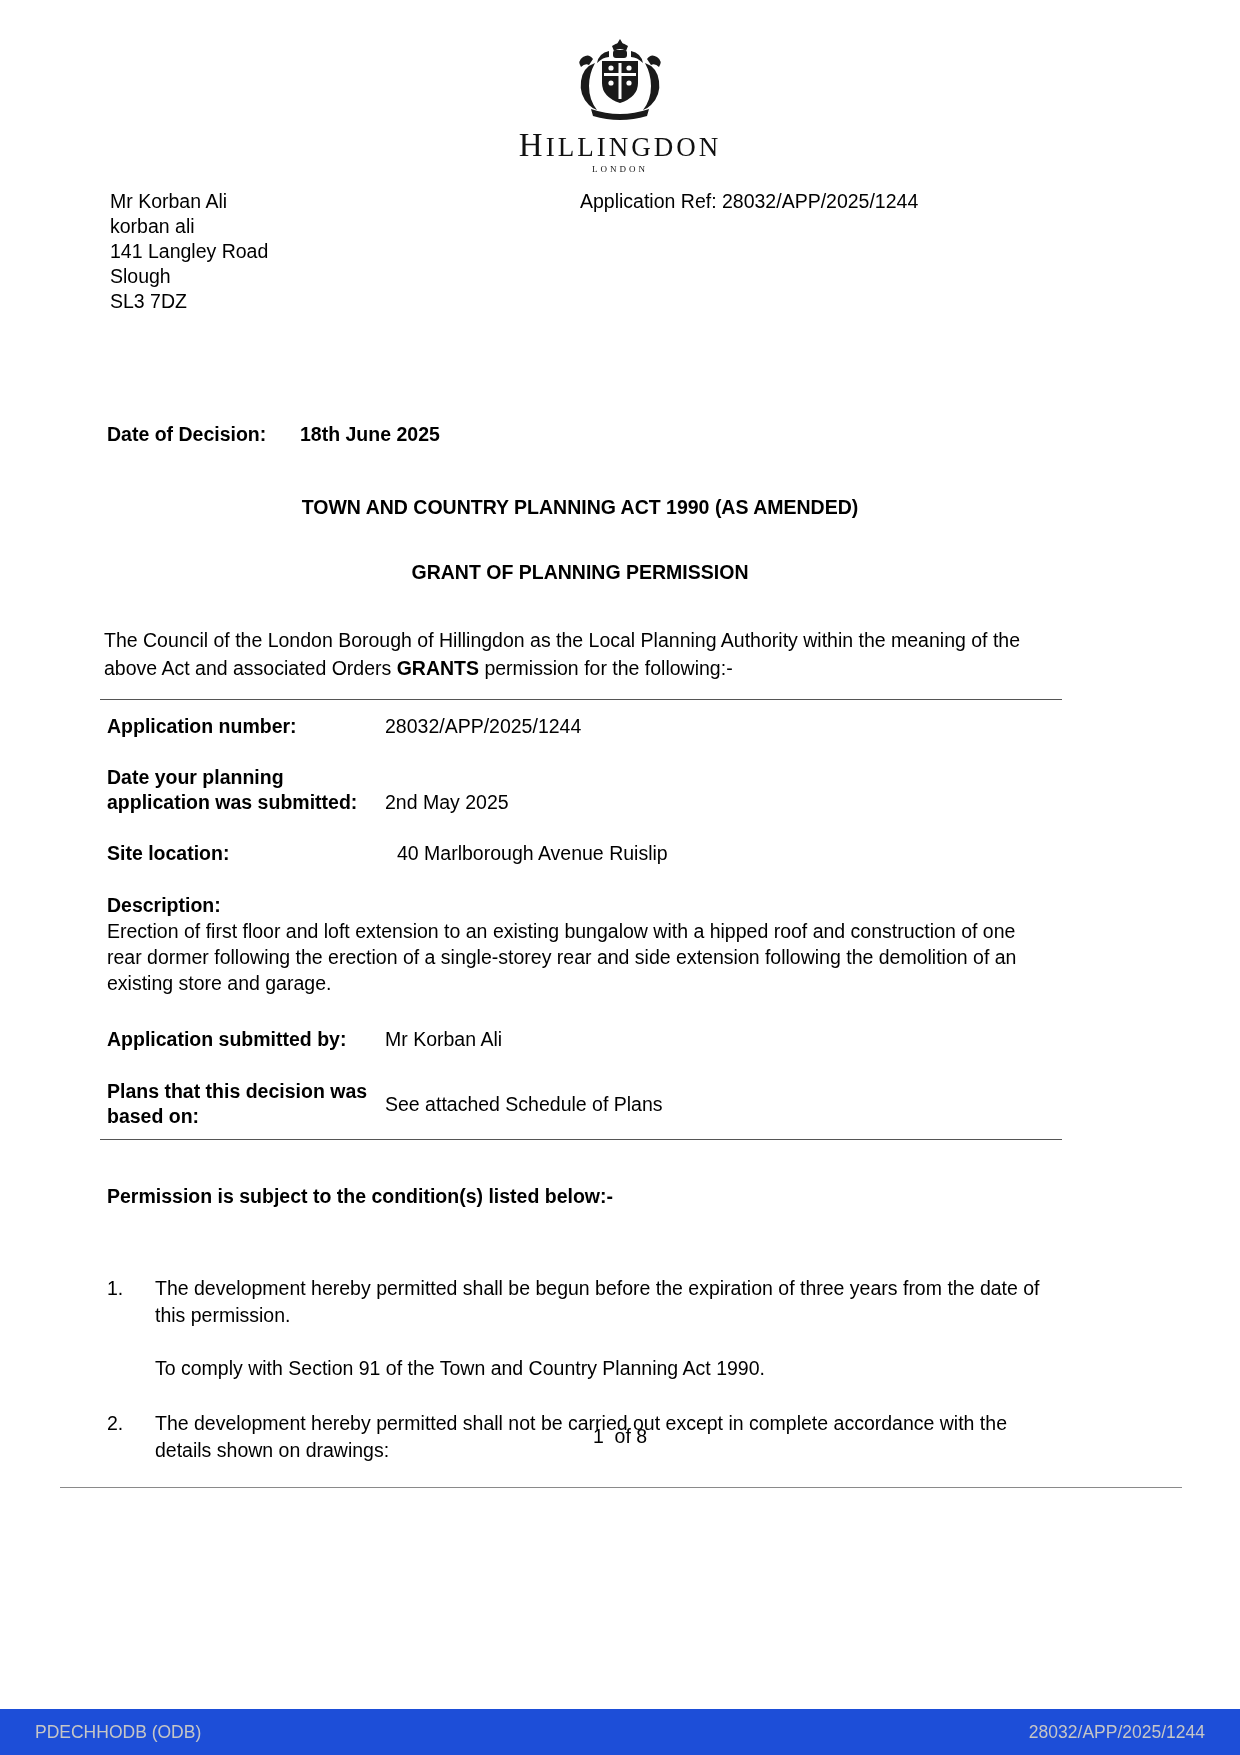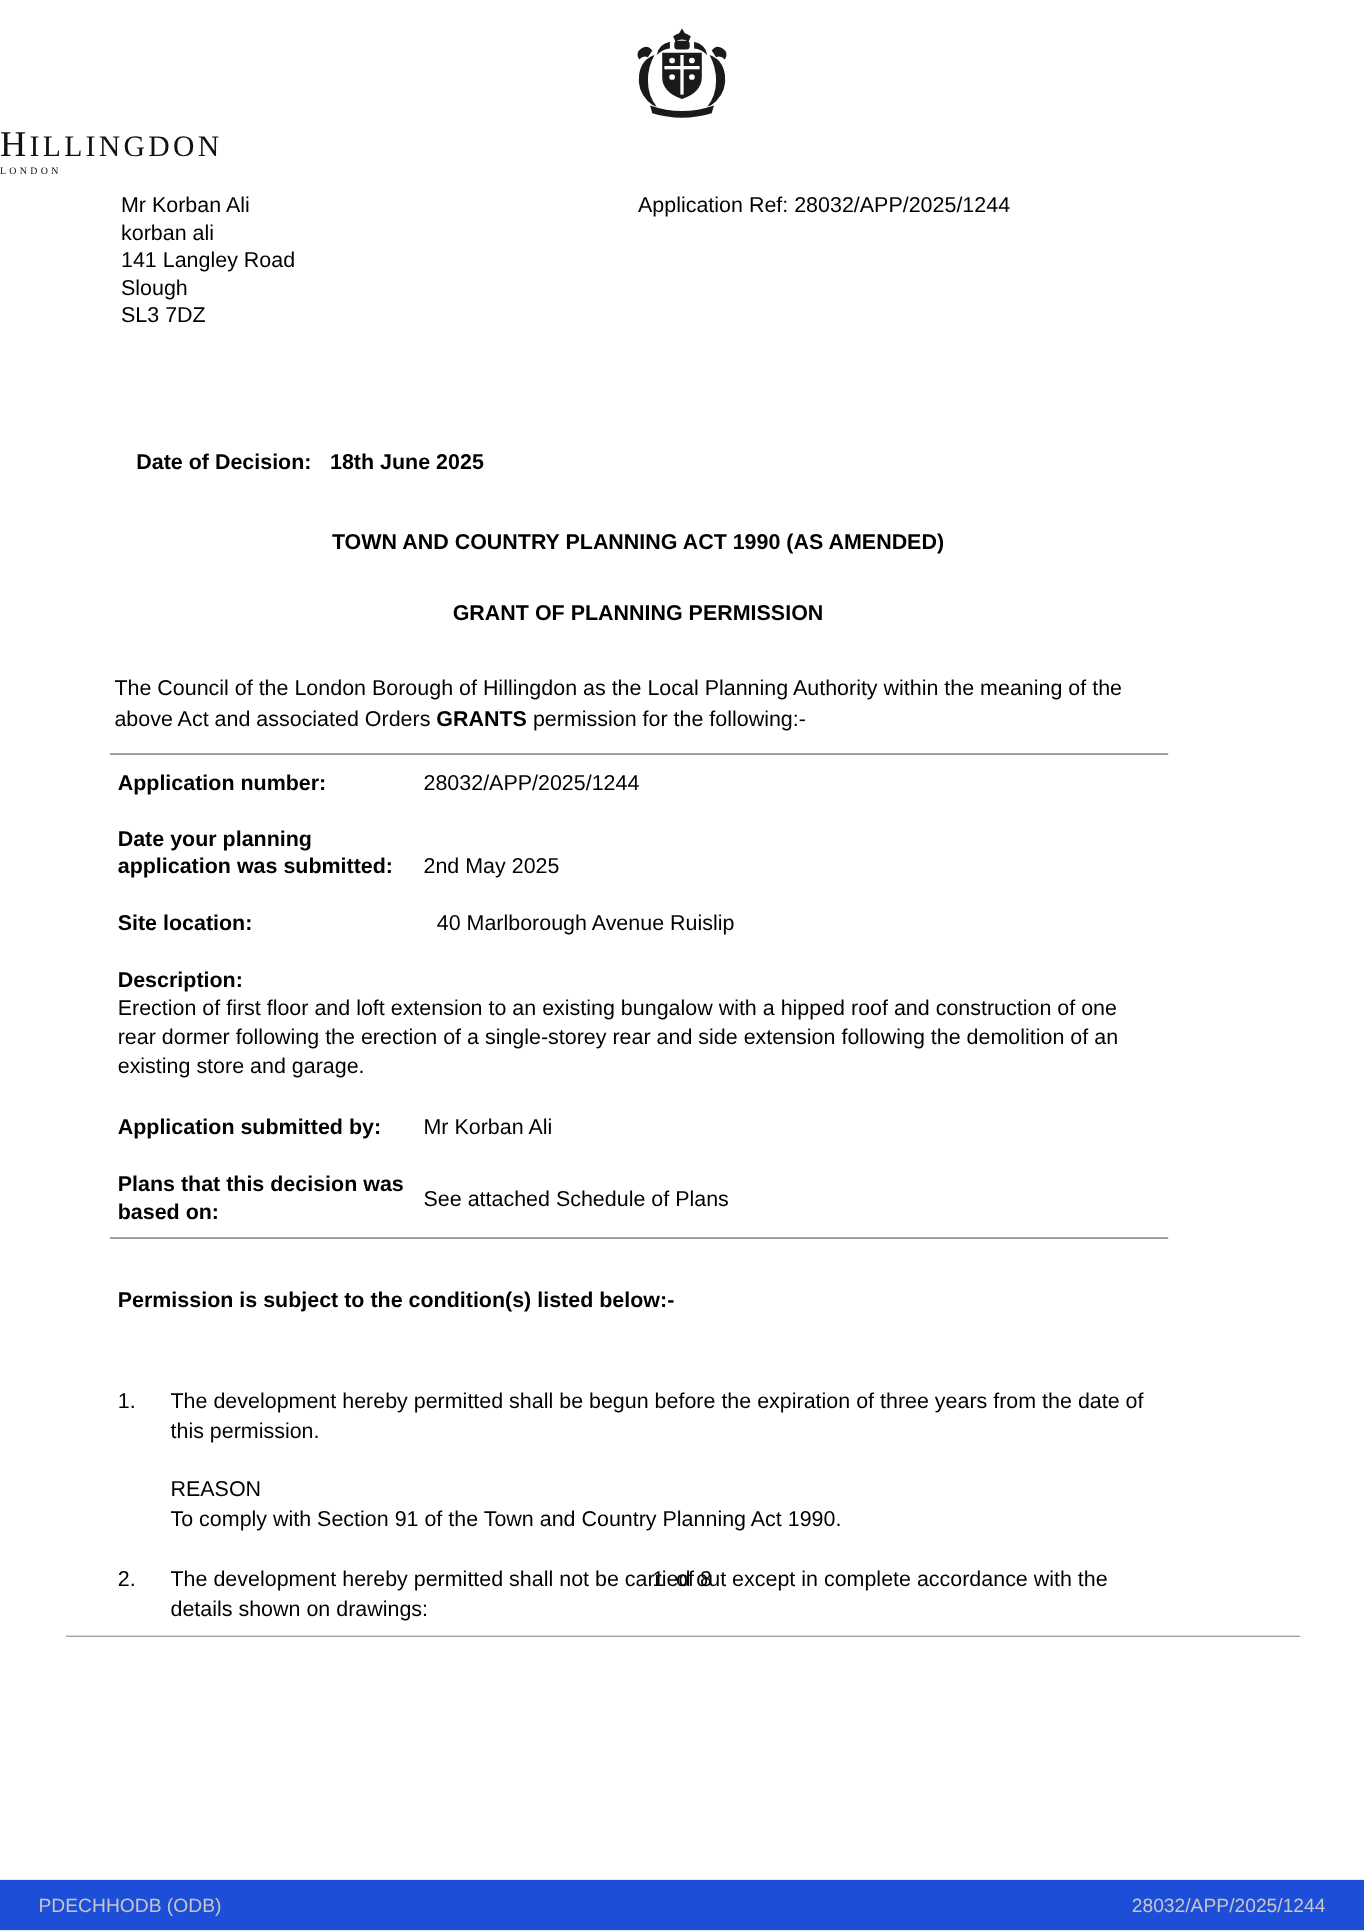--- a/index.html
+++ b/index.html
@@ -9,38 +9,38 @@
     position: relative;
     background: #ffffff;
     font-family: "Liberation Sans", sans-serif;
     font-size: 19.5px;
     line-height: 25px;
     color: #000000;
     overflow: hidden;
     margin: 0 auto;
   }
   
-  .header { padding-top: 24px; text-align: left; }
+  .header { padding-top: 37px; text-align: center; }
   .crest { display: block; margin: 0 auto; }
   .logo-title {
     font-family: "Liberation Serif", serif;
     font-size: 27px; line-height: 34px;
     letter-spacing: 3px; margin-top: 3px; color: #111;
   }
   .logo-title::first-letter { font-size: 33px; }
   .logo-sub {
     font-family: "Liberation Serif", serif;
     font-size: 9px; line-height: 11px; letter-spacing: 3px; color: #111;
   }
   
   .addr-row { display: flex; margin: 14px 0 0 110px; }
   .addressee { width: 470px; }
   .app-ref { flex: 1; }
   
-  .decision-row { display: flex; margin: 108px 0 0 107px; font-weight: bold; text-align: center; }
+  .decision-row { display: flex; margin: 108px 0 0 107px; font-weight: bold; }
   .decision-label { width: 193px; flex-shrink: 0; }
   
   .center-title { width: 960px; margin-left: 100px; text-align: center; font-weight: bold; }
   .act-title { margin-top: 48px; }
   .grant-title { margin-top: 40px; }
   
   .intro { width: 940px; margin: 41px 0 0 104px; line-height: 28px; }
   .intro b { font-weight: bold; }
   
   .rule { border: 0; border-top: 1.4px solid #555; margin-left: 100px; width: 962px; }
@@ -167,21 +167,20 @@
 
   <hr class="rule rule-2">
 
   <div class="cond-heading">Permission is subject to the condition(s) listed below:-</div>
 
   <div class="condition cond-1">
     <div class="cond-num">1.</div>
     <div class="cond-body">
       <div>The development hereby permitted shall be begun before the expiration of three years from the date of this permission.</div>
       <div class="cond-reason">
-        <div>REASON</div>
         <div>To comply with Section 91 of the Town and Country Planning Act 1990.</div>
       </div>
     </div>
   </div>
 
   <div class="condition cond-2">
     <div class="cond-num">2.</div>
     <div class="cond-body">
       <div>The development hereby permitted shall not be carried out except in complete accordance with the details shown on drawings:</div>
     </div>

